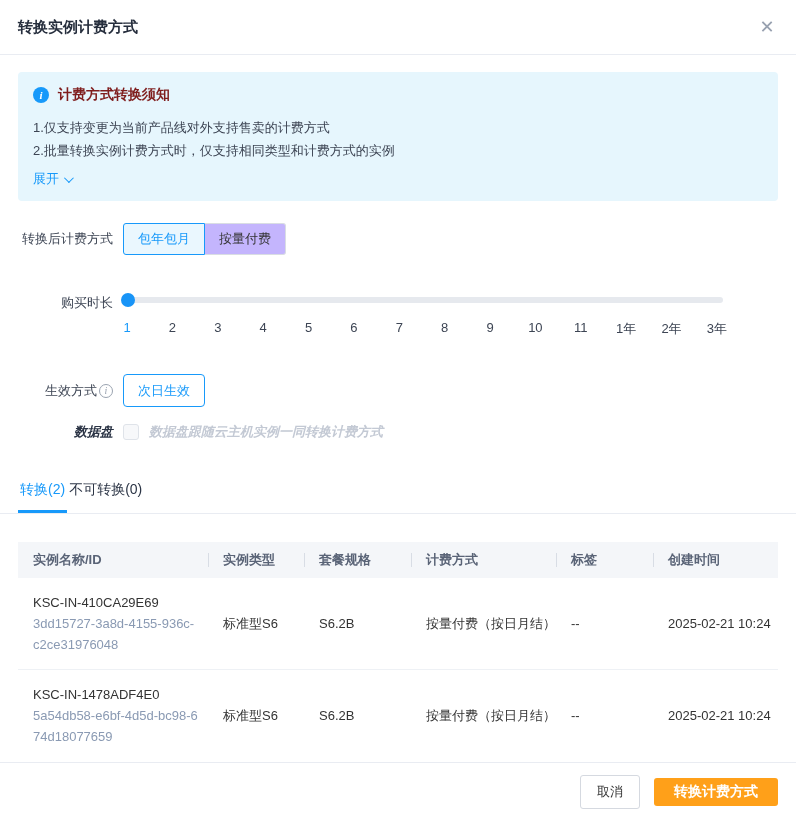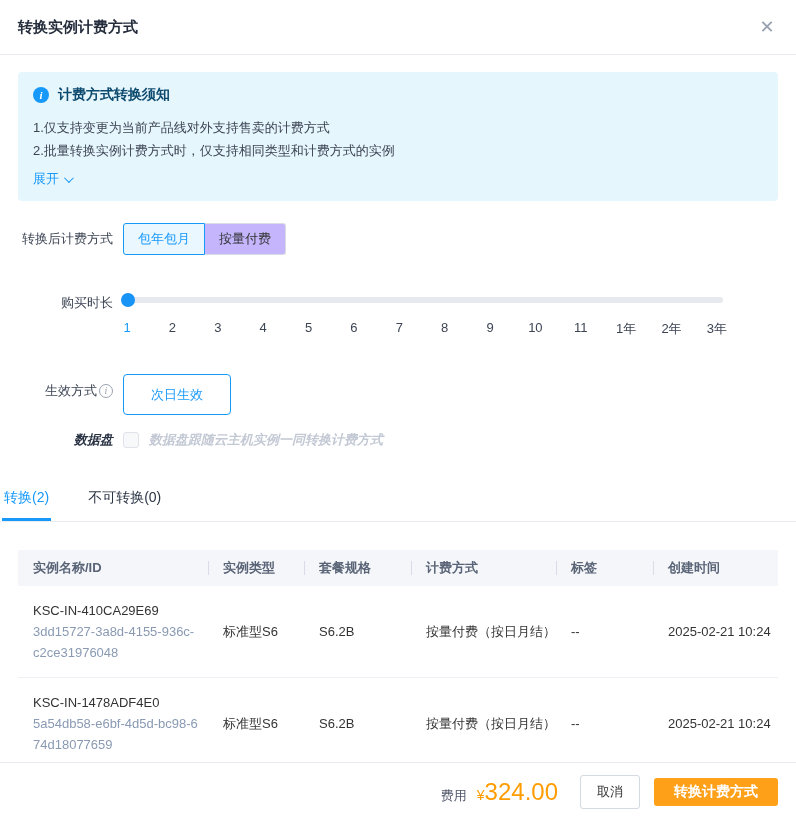--- a/index.html
+++ b/index.html
@@ -15,21 +15,21 @@
     color:#98a1b0; font-size:18px; line-height:22px; text-align:center; }
   .close-btn::after { content:"✕"; }
 
   
   .notice { margin:17px 18px 0 18px; background:#e6f6fd; border-radius:4px;
     padding:14px 15px 13px 15px; }
   .notice-head { display:flex; align-items:center; gap:9px; }
   .info-icon { width:16px; height:16px; border-radius:50%; background:#1799fa; color:#fff;
     font-size:11px; font-weight:bold; text-align:center; line-height:16px; flex:0 0 16px; }
   .info-icon::after { content:"i"; font-style:italic; font-family:"Liberation Serif",serif; }
-  .notice-title { font-size:14px; font-weight:bold; color:#0c4a6e;font-family:Liberation Mono, monospace; }
+  .notice-title { font-size:14px; font-weight:bold; color:#7f1d1d;font-family:Liberation Mono, monospace; }
   .notice-lines { margin-top:12px; color:#3d4554; line-height:23px; font-size:13px; }
   .expand-link { margin-top:8px; color:#1799fa; font-size:13px; display:inline-flex;
     align-items:center; gap:5px; cursor:pointer; }
   .chevron-down { width:7px; height:7px; border-right:1.5px solid #1799fa;
     border-bottom:1.5px solid #1799fa; transform:rotate(45deg) translateY(-2px); display:inline-block; }
 
   
   .section-title { margin:24px 18px 0 18px; font-size:14px; font-weight:bold; color:#262e3d; }
   .form-row { display:flex; align-items:flex-start; margin-left:18px; }
   .form-label { width:95px; text-align:right; color:#3d4554; font-size:13px; flex:0 0 95px; }
@@ -56,32 +56,32 @@
   .slider-ticks span { display:inline-block; min-width:24px; text-align:center;
     color:#3d4554; font-size:13px; cursor:pointer; }
   .slider-ticks span.active { color:#1799fa; }
 
   .row-effect { margin-top:36px; }
   .row-effect .form-label { line-height:33px; display:flex; align-items:center;
     justify-content:flex-end; gap:2px; }
   .help-icon { width:14px; height:14px; border:1px solid #9aa3b0; border-radius:50%;
     color:#9aa3b0; font-size:10px; line-height:12px; text-align:center; display:inline-block; }
   .help-icon::after { content:"i"; font-style:italic; font-family:"Liberation Serif",serif; }
-  .effect-btn { min-width:81px; height:41px; background:#fff; border:1px solid #1799fa;
-    border-radius:4px; color:#1799fa; font-size:13px; padding:0 27px; cursor:pointer; }
+  .effect-btn { min-width:81px; height:33px; background:#fff; border:1px solid #1799fa;
+    border-radius:4px; color:#1799fa; font-size:13px; padding:0 14px; cursor:pointer; }
 
   .row-datadisk { margin-top:16px; align-items:center;font-style:italic; }
   .row-datadisk .form-label { font-weight:bold; color:#2b3445; }
   .checkbox-line { display:flex; align-items:center; gap:10px; }
   .checkbox { width:16px; height:16px; border:1px solid #dfe3e9; background:#f7f8fa;
     border-radius:3px; display:inline-block; }
   .checkbox-text { color:#c3c9d4; font-size:13px; font-weight:bold; }
 
   
-  .tabs { margin:40px 0 0 0; padding:0 2px; border-bottom:1px solid #e9ecf2; display:flex; gap:35px; }
+  .tabs { margin:40px 0 0 0; padding:0 18px; border-bottom:1px solid #e9ecf2; display:flex; }
   .tab { padding:0 2px 11px 2px; font-size:14px; color:#2b3445; cursor:pointer;
     border-bottom:3px solid transparent; }
   .tab.active { color:#1799fa; border-bottom-color:#1799fa; }
 
   
   .table-wrap { margin:28px 18px 0 18px; width:760px; overflow:hidden; }
   table { border-collapse:collapse; table-layout:fixed; width:760px; }
   col.c1{width:190px} col.c2{width:96px} col.c3{width:107px}
   col.c4{width:145px} col.c5{width:97px} col.c6{width:125px}
   thead th { background:#f4f6f9; height:36px; text-align:left; font-size:13px;
@@ -239,22 +239,17 @@
         </tr>
       </tbody>
     </table>
   </div>
 
   <div class="hscrollbar">
     <div class="thumb"></div>
   </div>
 
   <div class="dlg-footer">
-    <div class="cost">
-      <span class="cost-label">费用</span>
-      <span class="cost-currency">¥</span>
-      <span class="cost-amount">324.00</span>
-    </div>
     <button class="btn-cancel">取消</button>
     <button class="btn-confirm">转换计费方式</button>
   </div>
 
 </div>
 
 </body></html>

